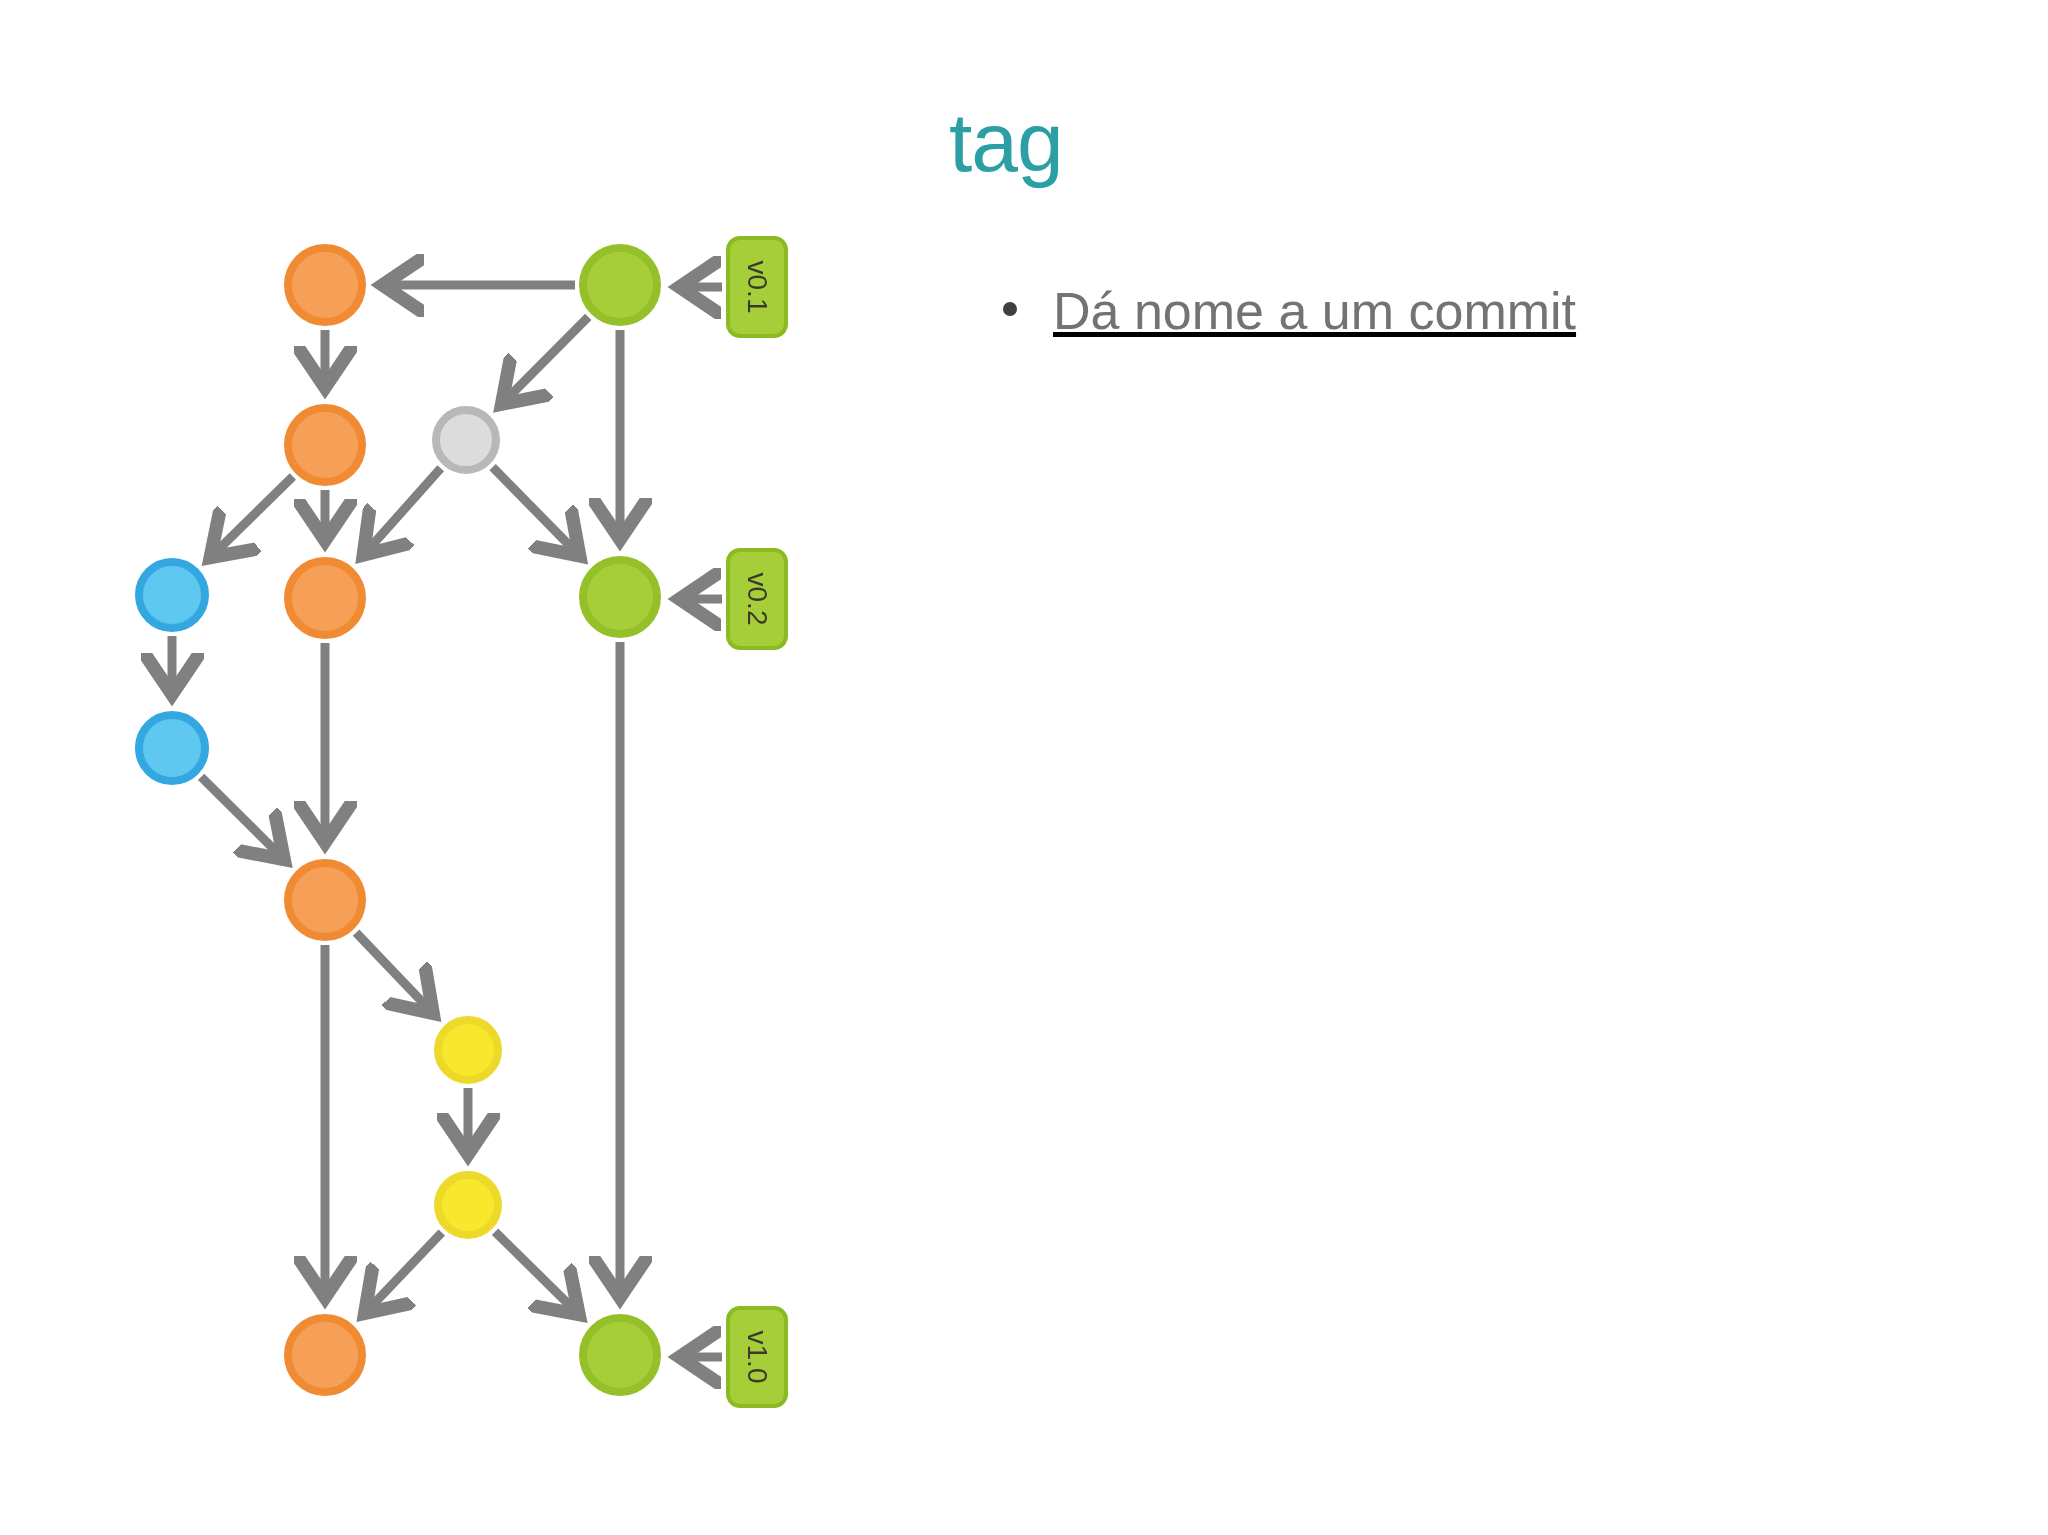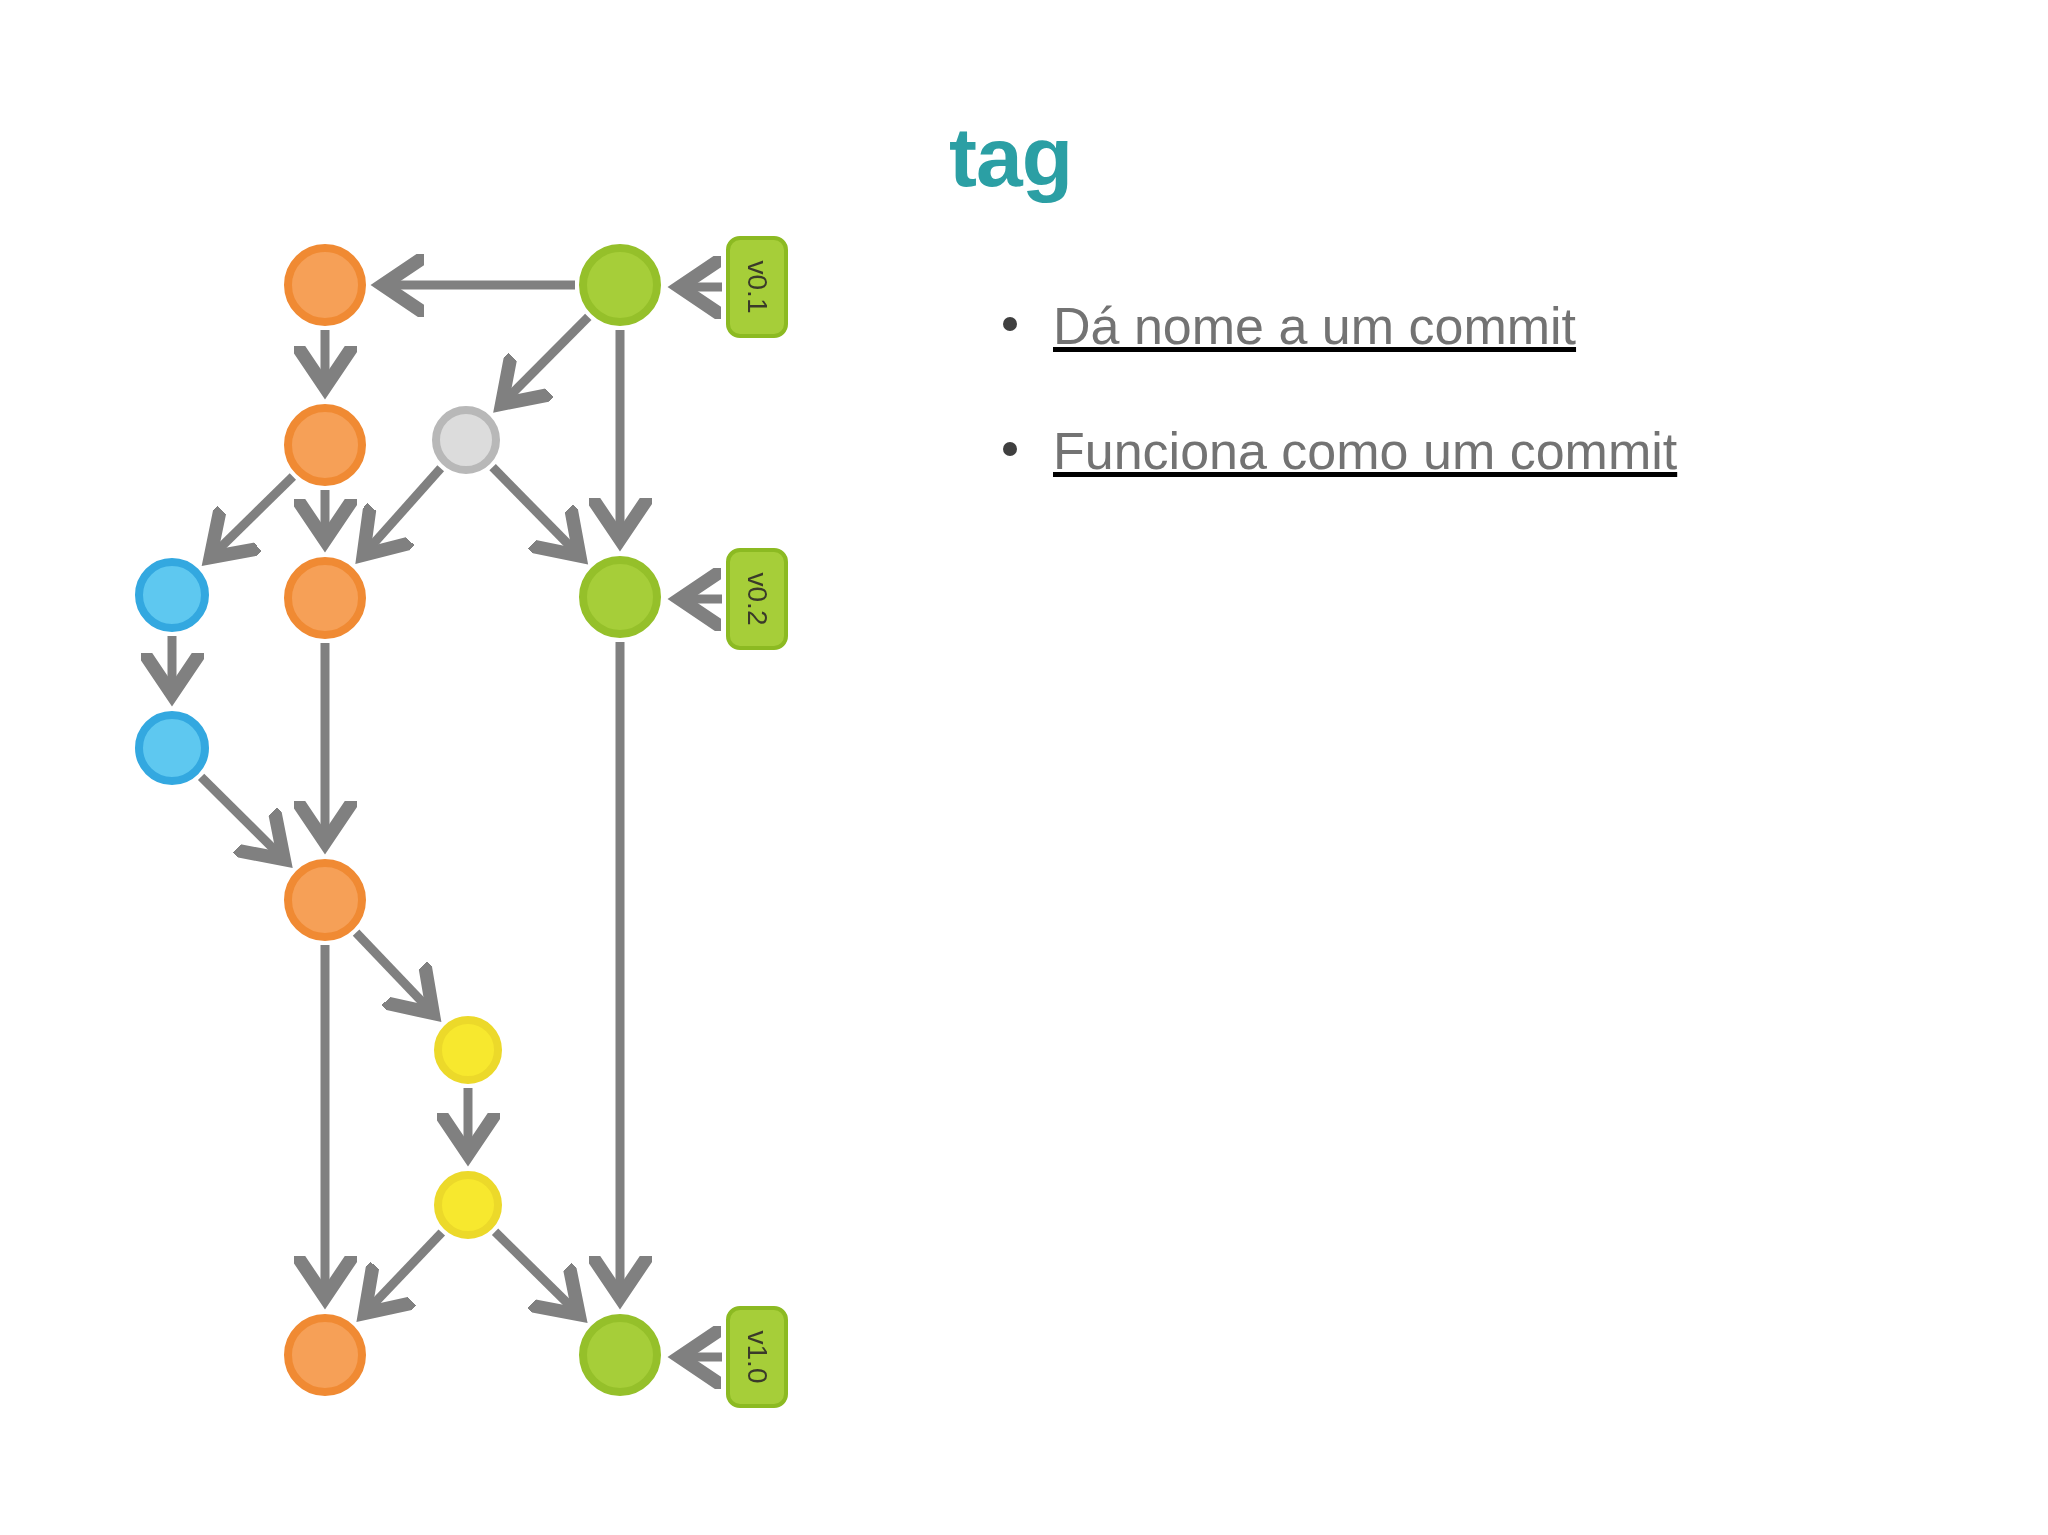--- a/index.html
+++ b/index.html
@@ -12,22 +12,22 @@
 
   
   #diagram{position:absolute;left:0;top:0;width:1010px;height:1535px;}
   #diagram svg{display:block;}
 
   
   #content{
     position:absolute;left:945px;top:100px;width:1060px;height:800px;
   }
   #title{
-    font-size:84px;font-weight:bold;color:#2b9fa4;
-    letter-spacing:-1px;line-height:1;margin:15px 0 0 4px;
+    font-size:84px;font-weight:normal;color:#2b9fa4;
+    letter-spacing:-1px;line-height:1;margin:0 0 0 4px;
   }
   #bullets{margin:96px 0 0 0;padding:0;list-style:none;text-decoration:underline;}
   .bullet{
     display:flex;align-items:flex-start;
     margin-bottom:62px;
   }
   .dot{
     flex:0 0 auto;width:14px;height:14px;border-radius:50%;
     background:#3f3f3f;margin:22px 36px 0 58px;
   }
@@ -107,20 +107,16 @@
 
   <div id="content">
 
     <h1 id="title">tag</h1>
 
     <ul id="bullets">
       <li class="bullet">
         <span class="dot"></span>
         <span class="btext">Dá nome a um commit</span>
       </li>
-      <li class="bullet">
-        <span class="dot"></span>
-        <span class="btext">Funciona como um commit</span>
-      </li>
     </ul>
 
   </div>
 </div>
 
 </body></html>

